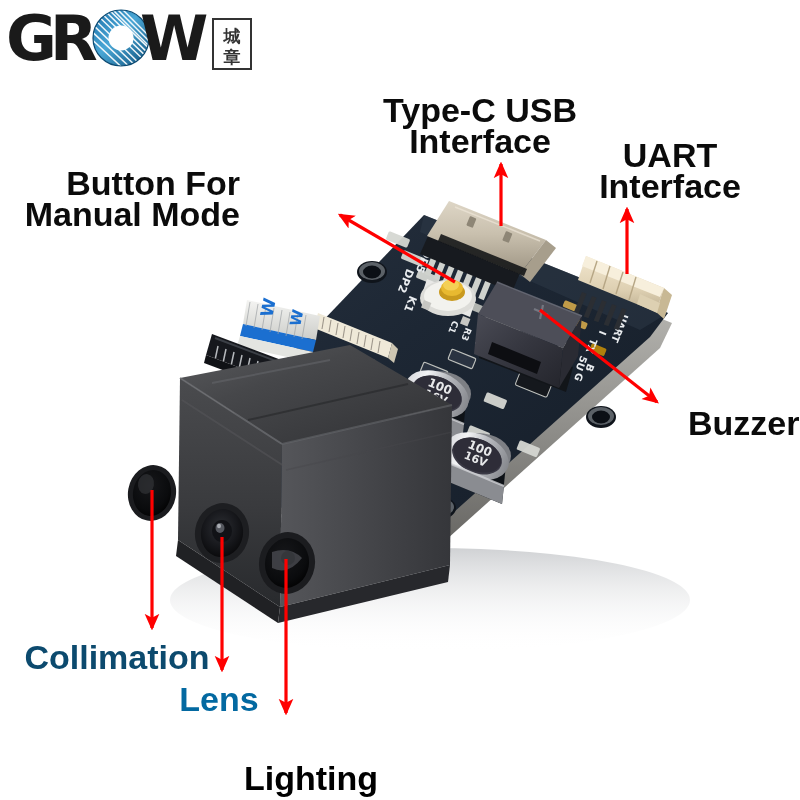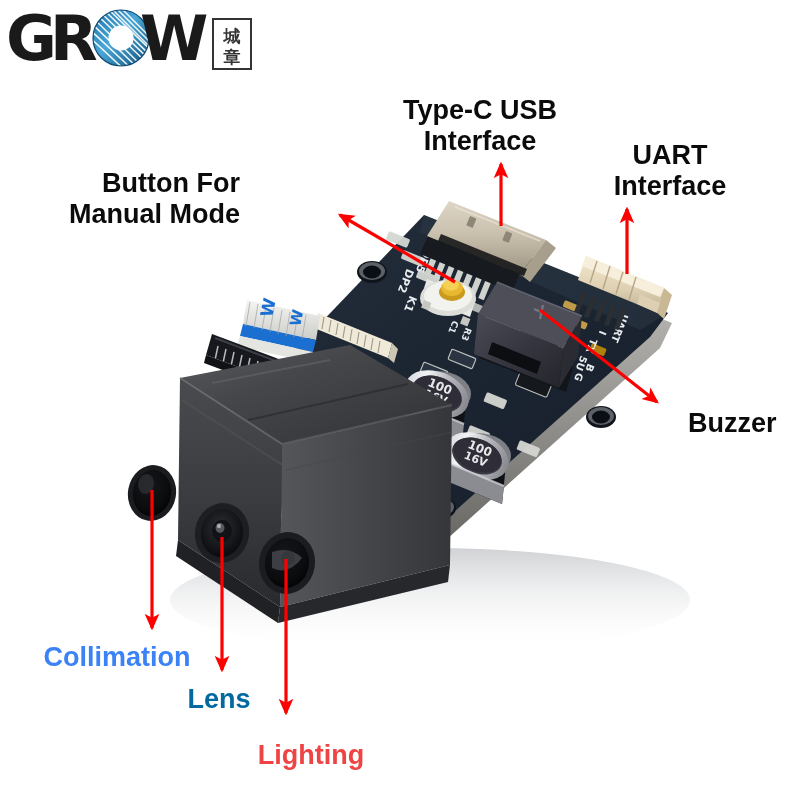--- a/index.html
+++ b/index.html
@@ -18,21 +18,21 @@
   .photo{
     position:absolute;left:0;top:0;width:800px;height:800px;
     pointer-events:none;
   }
 
   
   .callout{
     position:absolute;
     color:#0b0b0b;
     font-weight:bold;
-    font-size:27px;
+    font-size:34px;
     line-height:31px;
     letter-spacing:0px;
     white-space:pre-line;
     text-shadow:0 0 1px rgba(255,255,255,.9);
   }
   .callout.ta-c{text-align:center;}
   .callout.ta-r{text-align:right;}
   .callout.ta-l{text-align:left;}
 
   
@@ -437,18 +437,18 @@
   </svg>
 
   <div id="callout-layer">
       <div class="callout ta-c" style="width: 220px; color: rgb(11, 11, 11); top: 95px; left: 370px;">Type-C USB
 Interface</div>
       <div class="callout ta-c" style="width: 200px; color: rgb(11, 11, 11); top: 140px; left: 570px;">UART
 Interface</div>
       <div class="callout ta-r" style="width: 260px; color: rgb(11, 11, 11); top: 168px; left: -20px;">Button For
 Manual Mode</div>
       <div class="callout ta-l" style="width: 180px; color: rgb(11, 11, 11); top: 408px; left: 688px;">Buzzer</div>
-      <div class="callout ta-c" style="width: 200px; color: #3b82f6; top: 642px; left: 17px;">Collimation</div>
+      <div class="callout ta-c" style="width: 200px; color: #0c4a6e; top: 642px; left: 17px;">Collimation</div>
       <div class="callout ta-c" style="width: 160px; color: #0369a1; top: 684px; left: 139px;">Lens</div>
-      <div class="callout ta-c" style="width: 180px; color: #ef4444; top: 740px; left: 221px;">Lighting</div>
+      <div class="callout ta-c" style="width: 180px; color: #000000; top: 763px; left: 221px;">Lighting</div>
     </div>
 
 </div>
 
 </body></html>

